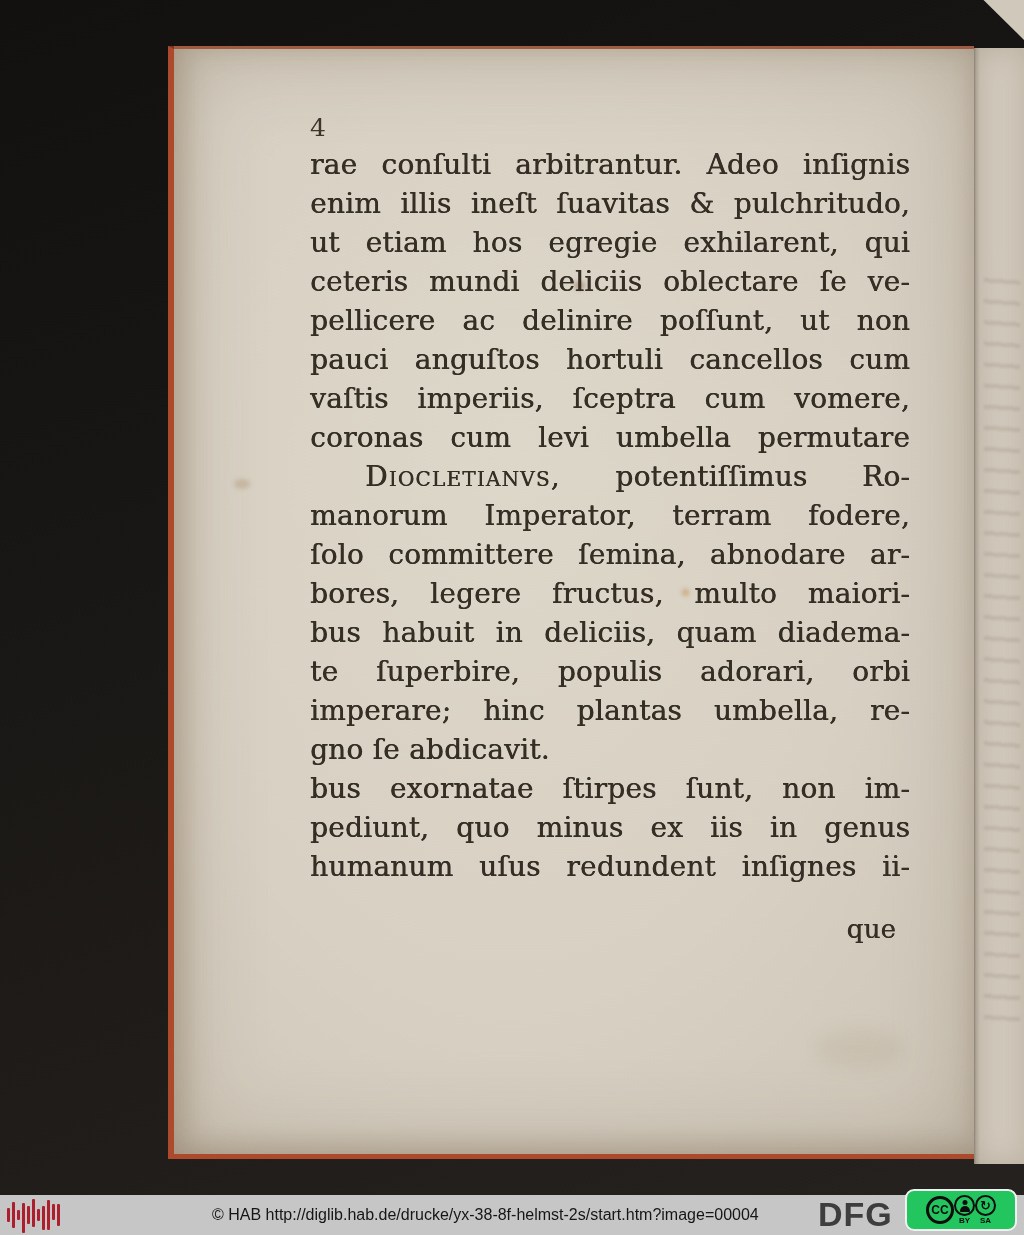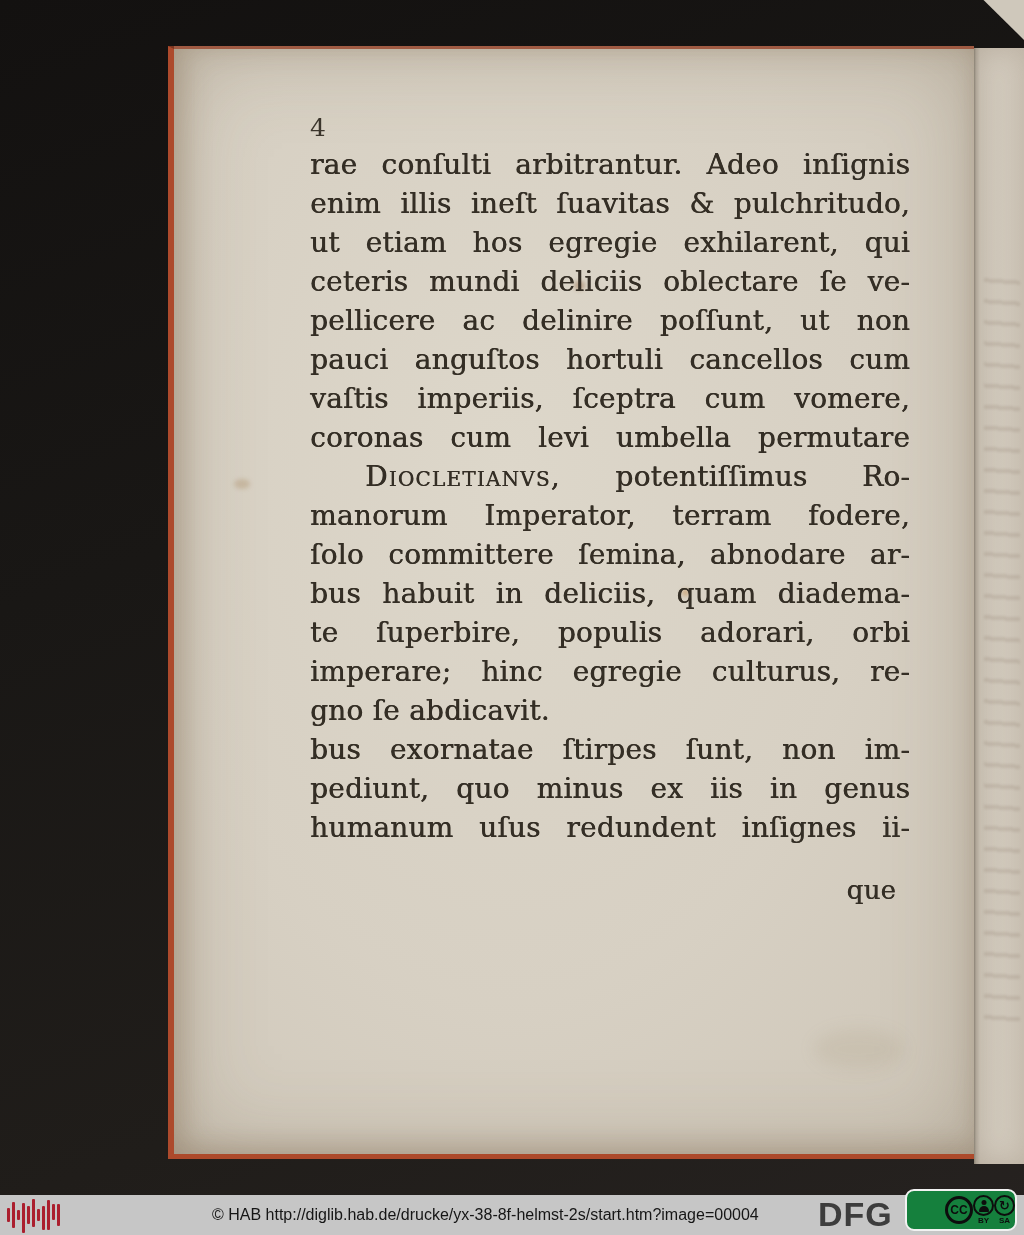--- a/index.html
+++ b/index.html
@@ -46,22 +46,22 @@
   .hab-logo i:nth-child(5){height:18px}.hab-logo i:nth-child(6){height:28px;margin-top:-4px}
   .hab-logo i:nth-child(7){height:12px}.hab-logo i:nth-child(8){height:24px;margin-top:6px}
   .hab-logo i:nth-child(9){height:30px}.hab-logo i:nth-child(10){height:16px;margin-top:-6px}
   .hab-logo i:nth-child(11){height:22px}
   .copyright{position:absolute;left:212px;top:50%;transform:translateY(-50%);
              font-family:"Liberation Sans",sans-serif;font-size:16px;color:#161616;white-space:nowrap;}
   .dfg{position:absolute;left:818px;top:50%;transform:translateY(-52%);
        font-family:Liberation Sans, sans-serif;font-weight:bold;font-size:34px;
        letter-spacing:1px;color:#3d3d3d;}
   .cc-badge{position:absolute;left:905px;top:-6px;width:112px;height:42px;
-            background:#15803d;border:2px solid #f2f2f2;border-radius:9px;
-            display:flex;align-items:center;justify-content:flex-end;box-sizing:border-box;}
+            background:#22c55e;border:2px solid #f2f2f2;border-radius:9px;
+            display:flex;align-items:center;justify-content:center;box-sizing:border-box;}
   .cc-circle{width:28px;height:28px;border:3px solid #0d0d0d;border-radius:50%;box-sizing:border-box;
              display:flex;align-items:center;justify-content:center;
              font-family:"Liberation Sans",sans-serif;font-weight:bold;font-size:12px;color:#0d0d0d;}
   .mini{display:flex;flex-direction:column;align-items:center;gap:1px;}
   .mini .ring{position:relative;width:21px;height:21px;border:2.5px solid #0d0d0d;border-radius:50%;box-sizing:border-box;}
   .by-head{position:absolute;left:50%;top:3px;transform:translateX(-50%);width:5px;height:5px;border-radius:50%;background:#0d0d0d;}
   .by-body{position:absolute;left:50%;bottom:2px;transform:translateX(-50%);width:10px;height:6px;border-radius:5px 5px 1px 1px;background:#0d0d0d;}
   .sa-arrow{position:absolute;left:50%;top:50%;transform:translate(-50%,-54%);
             font-family:"DejaVu Sans",sans-serif;font-weight:bold;font-size:13px;color:#0d0d0d;line-height:1;}
   .mini .lbl{font-family:"Liberation Sans",sans-serif;font-weight:bold;font-size:8px;color:#0d0d0d;line-height:1;}
@@ -87,23 +87,24 @@
       <div class="line">enim illis ineſt ſuavitas &amp; pulchritudo,</div>
       <div class="line">ut etiam hos egregie exhilarent,  qui</div>
       <div class="line">ceteris mundi deliciis oblectare ſe ve-</div>
       <div class="line">pellicere ac delinire poſſunt,  ut non</div>
       <div class="line">pauci anguſtos hortuli cancellos cum</div>
       <div class="line">vaſtis imperiis, ſceptra cum vomere,</div>
       <div class="line">coronas cum levi umbella  permutare</div>
       <div class="line indent"><span class="sc">Diocletianvs,</span><span> potentiſſimus Ro-</span></div>
       <div class="line">manorum  Imperator, terram fodere,</div>
       <div class="line">ſolo committere ſemina, abnodare ar-</div>
+      <div class="line">bores, legere fructus,  multo maiori-</div>
       <div class="line">bus habuit in deliciis, quam diadema-</div>
       <div class="line">te ſuperbire,  populis adorari,  orbi</div>
-      <div class="line">imperare;  hinc egregie culturus,  re-</div>
+      <div class="line">imperare;  hinc plantas umbella,  re-</div>
       <div class="line end">gno ſe abdicavit.</div>
       <div class="line">bus exornatae ſtirpes ſunt,  non im-</div>
       <div class="line">pediunt,  quo minus ex iis in genus</div>
       <div class="line">humanum uſus redundent  inſignes ii-</div>
       <div class="catchword">que</div>
     </div>
   </div>
 
   <div class="footer">
     <div class="hab-logo">

